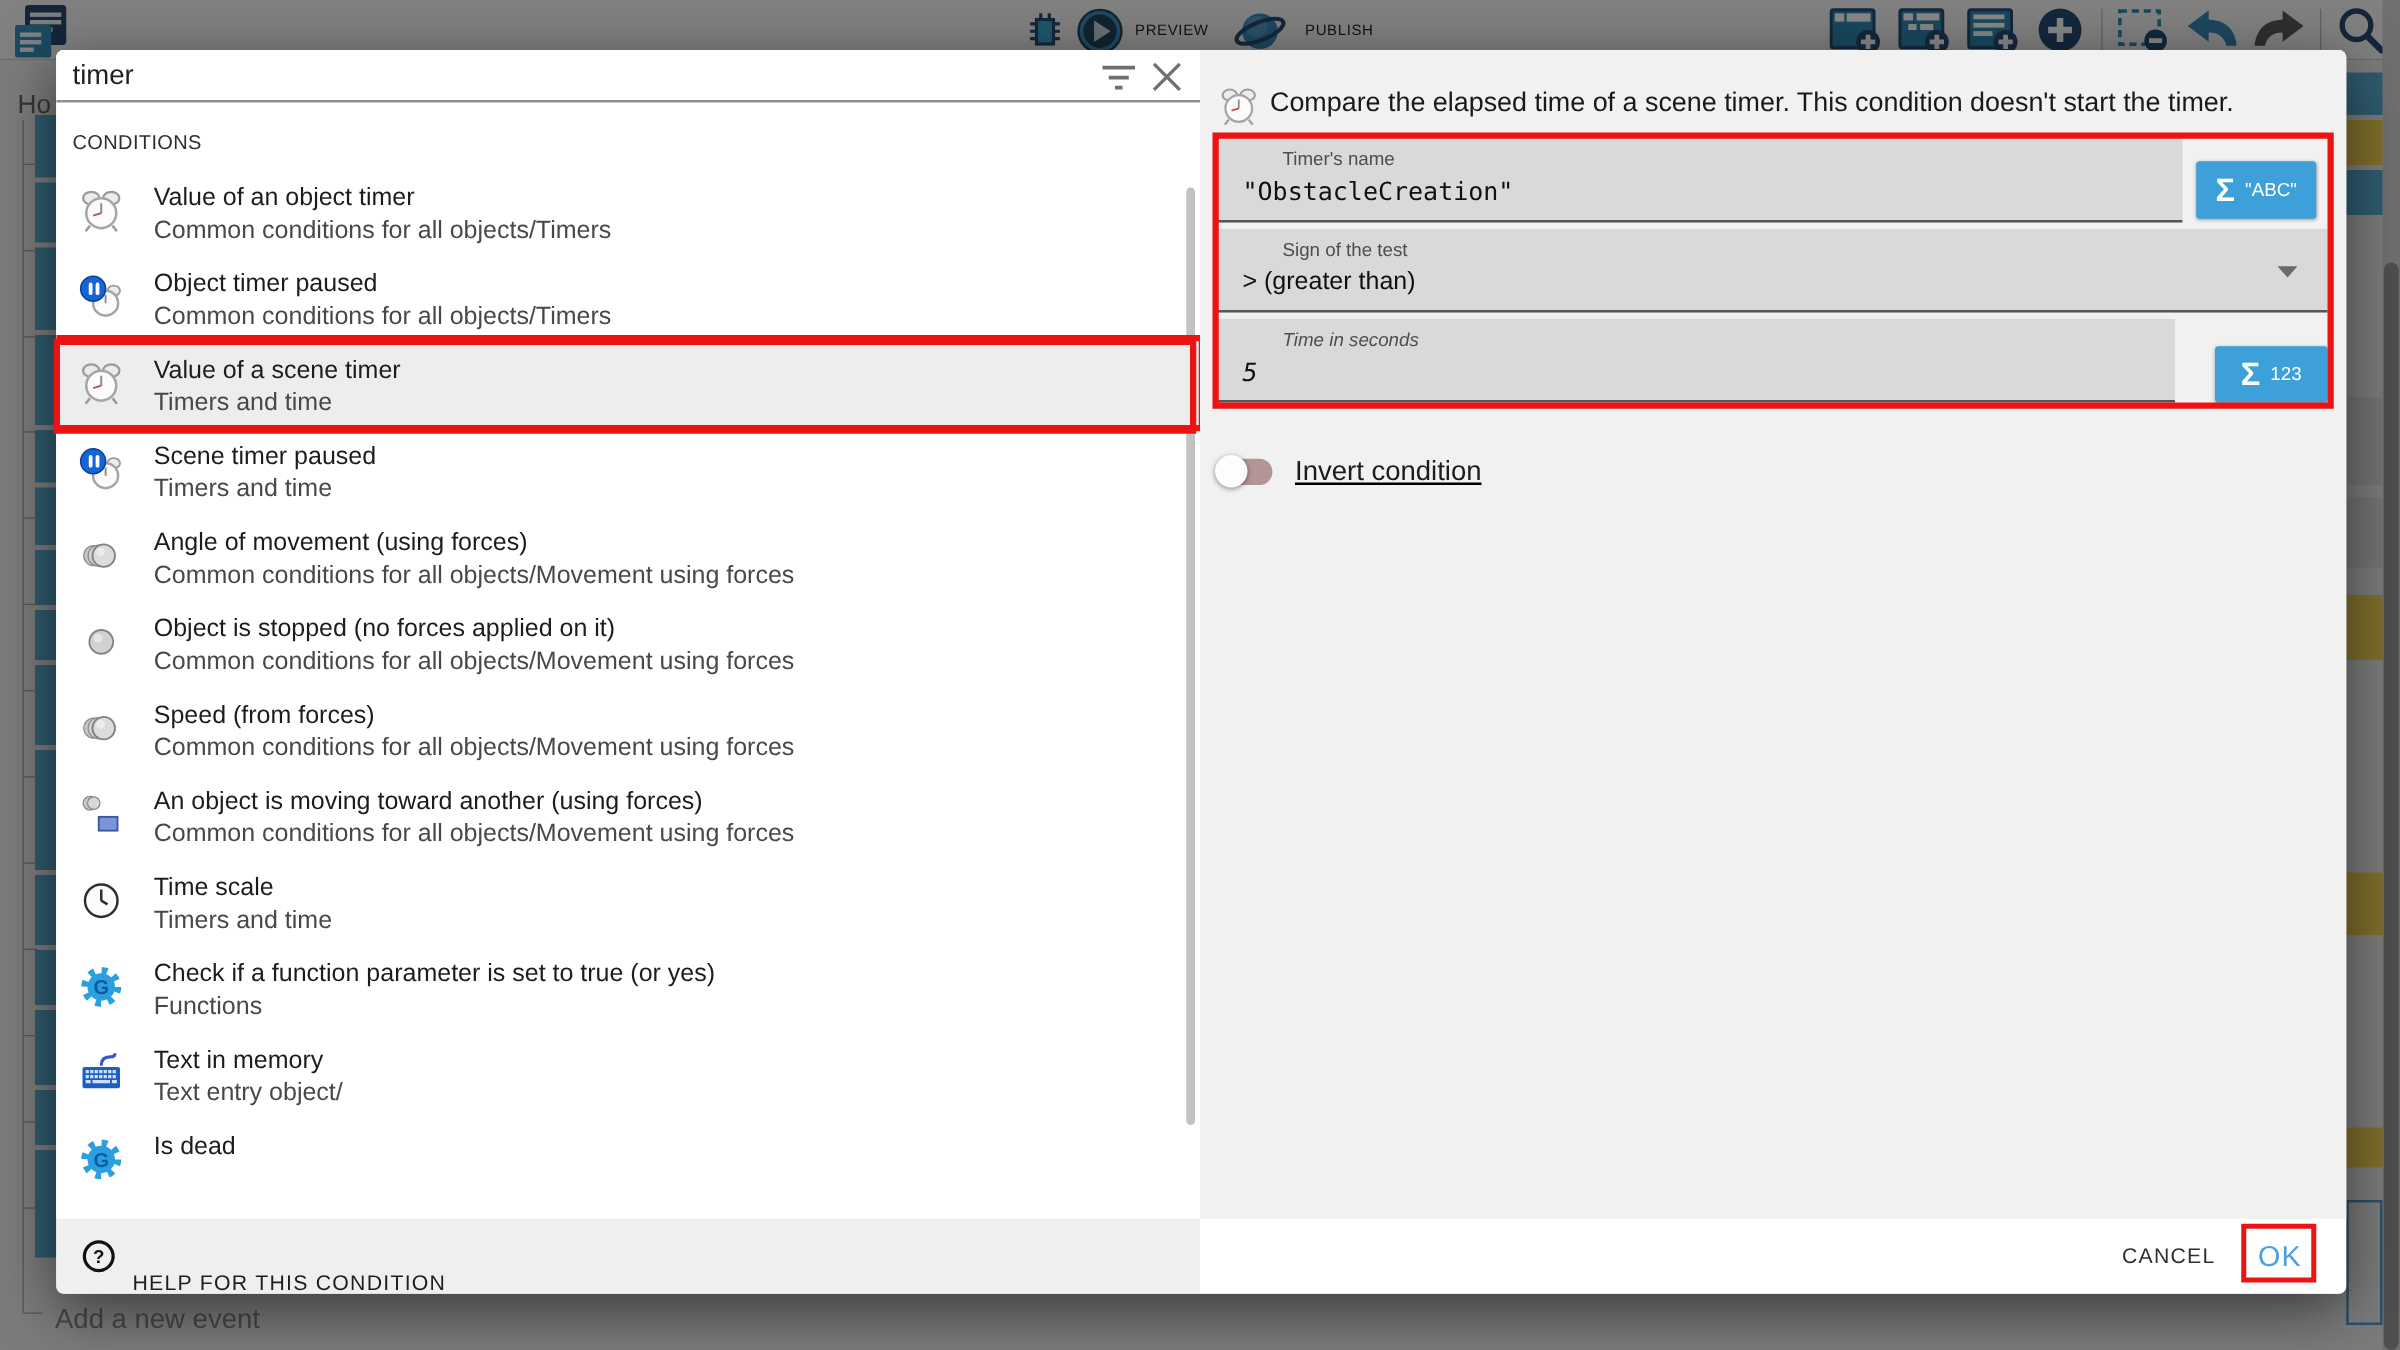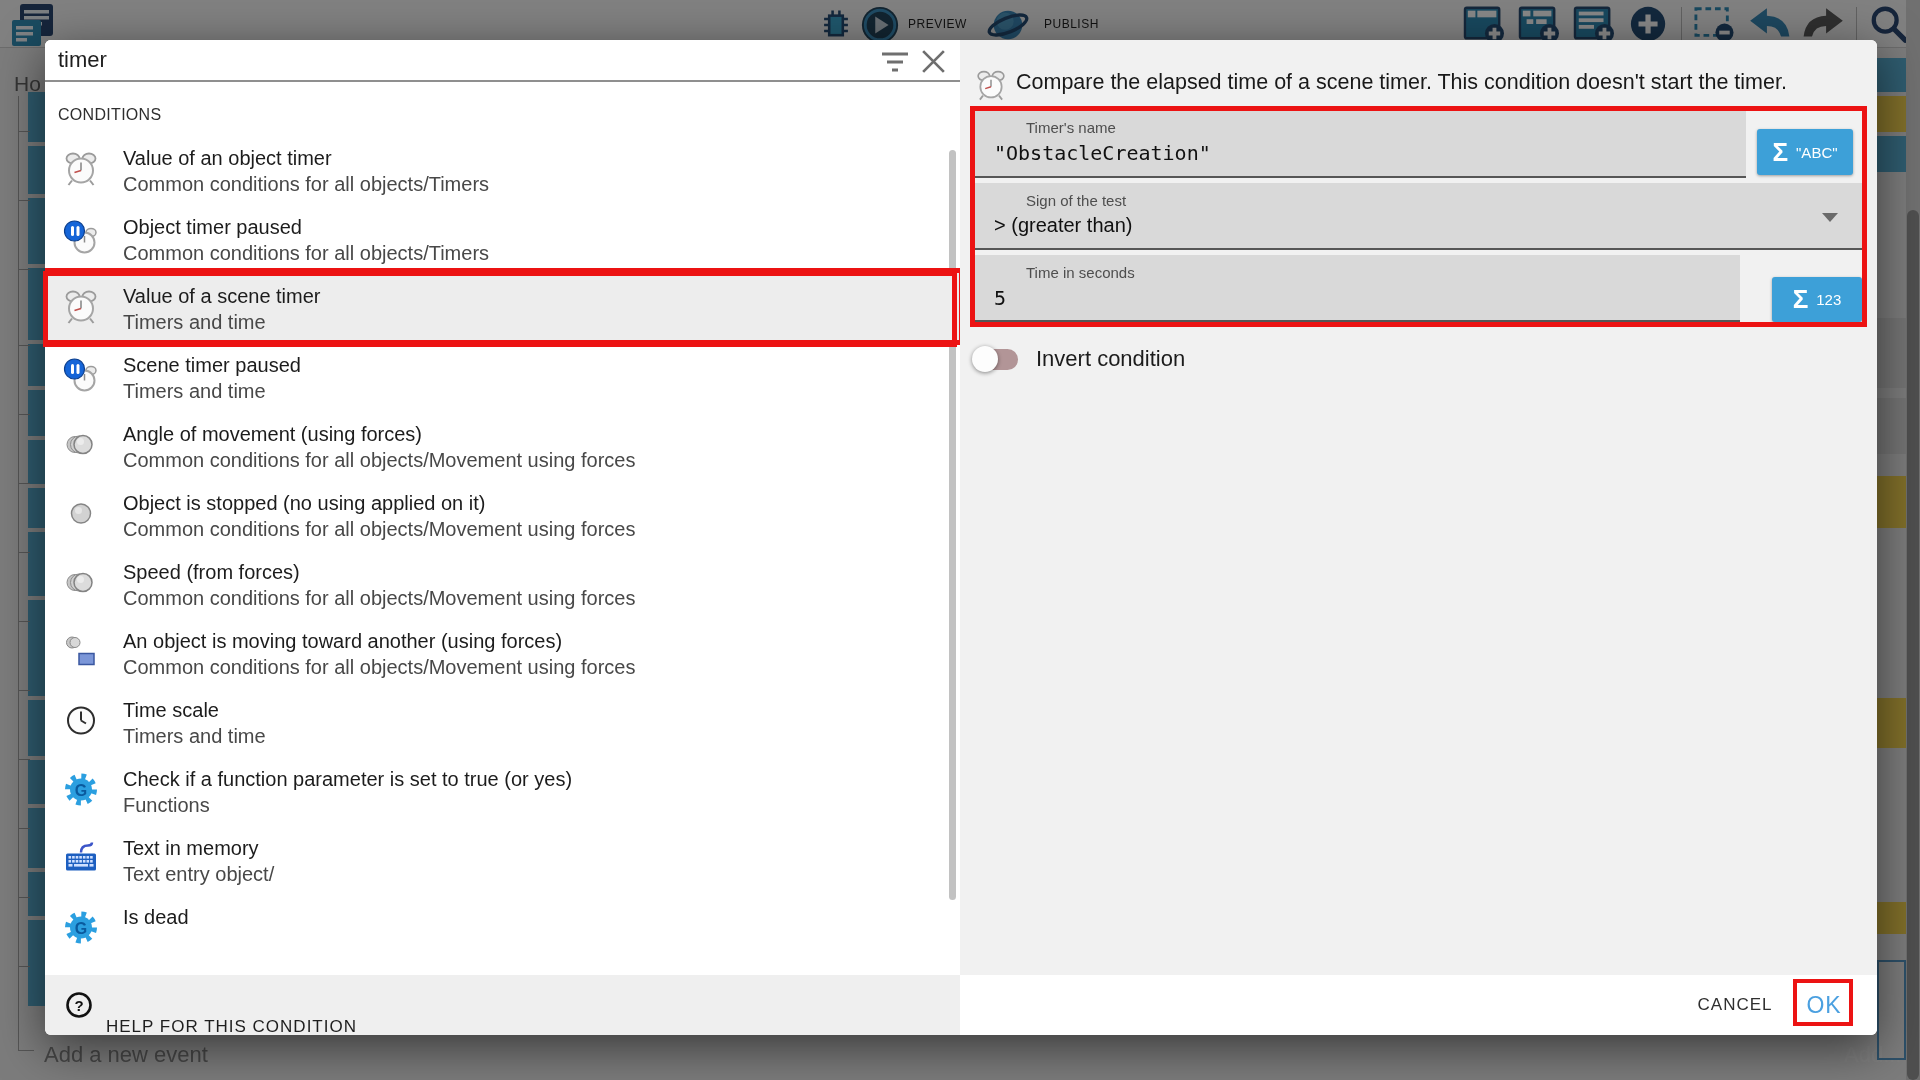--- a/index.html
+++ b/index.html
@@ -59,33 +59,33 @@
 
   
   #desc-icon { position:absolute; left:15px; top:26px; width:32px; height:38px; }
   #desc-text { position:absolute; left:56px; top:30px; width:810px; font-size:21.5px; color:#191919; }
   .field { position:absolute; background:#d9d9d9; border-bottom:2px solid #565656; }
   .field .flabel { position:absolute; left:20px; top:9px; font-size:15px; color:#4e4e4e;margin-left:32px; }
   .field .fvalue { position:absolute; left:20px; top:31px; font-size:20px; color:#101010; }
   .mono { font-family:"DejaVu Sans Mono","Liberation Mono",monospace; }
   #field-timer { left:14px; top:70px; width:772px; height:68px; }
   #field-sign  { left:14px; top:143px; width:888px; height:67px; cursor:pointer; }
-  #field-time  { left:14px; top:215px; width:766px; height:67px; }
+  #field-time  { left:14px; top:215px; width:766px; height:67px;font-style:italic; }
   .dd-arrow { position:absolute; right:24px; top:30px; width:0; height:0;
     border-left:8px solid transparent; border-right:8px solid transparent;
     border-top:9px solid #6a6a6a; }
   .expr-btn { position:absolute; background:#3da0d8; border-radius:3px;
     display:flex; align-items:center; justify-content:center; gap:8px;
     box-shadow:0 1px 3px rgba(0,0,0,.35); cursor:pointer; }
   #btn-abc { left:797px; top:89px; width:96px; height:46px; }
   #btn-123 { left:812px; top:237px; width:90px; height:45px; }
   .expr-sigma { font-size:26px; font-weight:bold; color:#fff; }
   .expr-label { font-size:15px; color:#fff; }
-  #invert-row { position:absolute; left:12px; top:302px; height:30px;
-    display:flex; align-items:flex-end; cursor:pointer; }
+  #invert-row { position:absolute; left:12px; top:324px; height:30px;
+    display:flex; align-items:flex-start; cursor:pointer;text-decoration:underline; }
   #switch { position:relative; width:48px; height:26px; }
   #switch .track { position:absolute; left:5px; top:3px; width:41px; height:21px;
     border-radius:12px; background:#b29597; }
   #switch .thumb { position:absolute; left:0; top:0; width:26px; height:26px;
     border-radius:50%; background:#fdfdfd; box-shadow:0 1px 4px rgba(0,0,0,.45); }
   #invert-label { margin-left:16px; font-size:22px; color:#1c1c1c; }
 
   
   #dialog-footer { position:absolute; left:0; top:935px; width:1832px; height:60px;
     border-radius:0 0 6px 6px; overflow:hidden; }
@@ -355,21 +355,21 @@
     <span class="csub">Common conditions for all objects/Movement using forces</span>
   </div>
 
   <div class="crow">
     <span class="cicon">
             <svg viewBox="0 0 36 36">
               <circle cx="18" cy="18" r="9.5" fill="#d2d2d2" stroke="#858585" stroke-width="1.5"></circle>
               <circle cx="15.5" cy="15" r="3.5" fill="#e6e6e6"></circle>
             </svg>
           </span>
-    <span class="ctitle">Object is stopped (no using applied on it)</span>
+    <span class="ctitle">Object is stopped (no forces applied on it)</span>
     <span class="csub">Common conditions for all objects/Movement using forces</span>
   </div>
 
   <div class="crow">
     <span class="cicon">
             <svg viewBox="0 0 36 36">
               <circle cx="12" cy="18" r="8" fill="#c6c6c6" stroke="#8e8e8e" stroke-width="1"></circle>
               <circle cx="16" cy="18" r="8.5" fill="#d0d0d0" stroke="#8e8e8e" stroke-width="1"></circle>
               <circle cx="20" cy="18" r="9" fill="#dcdcdc" stroke="#838383" stroke-width="1.5"></circle>
               <circle cx="17.5" cy="15" r="3.5" fill="#ececec"></circle>

